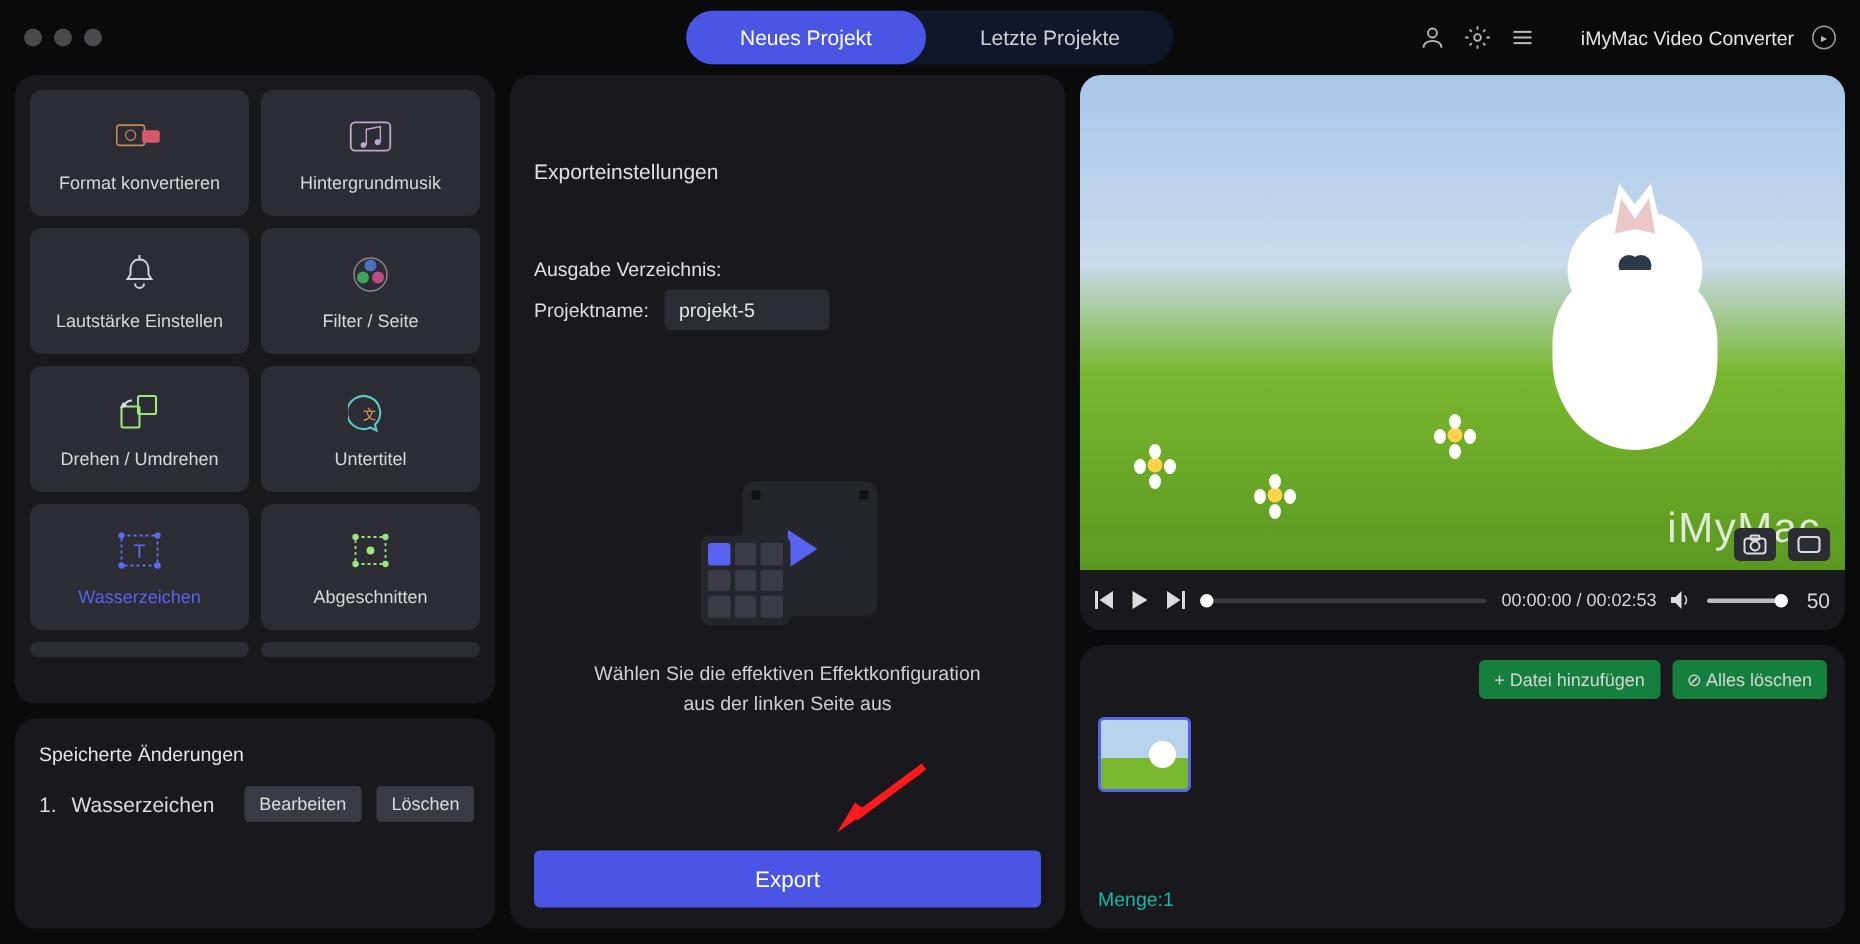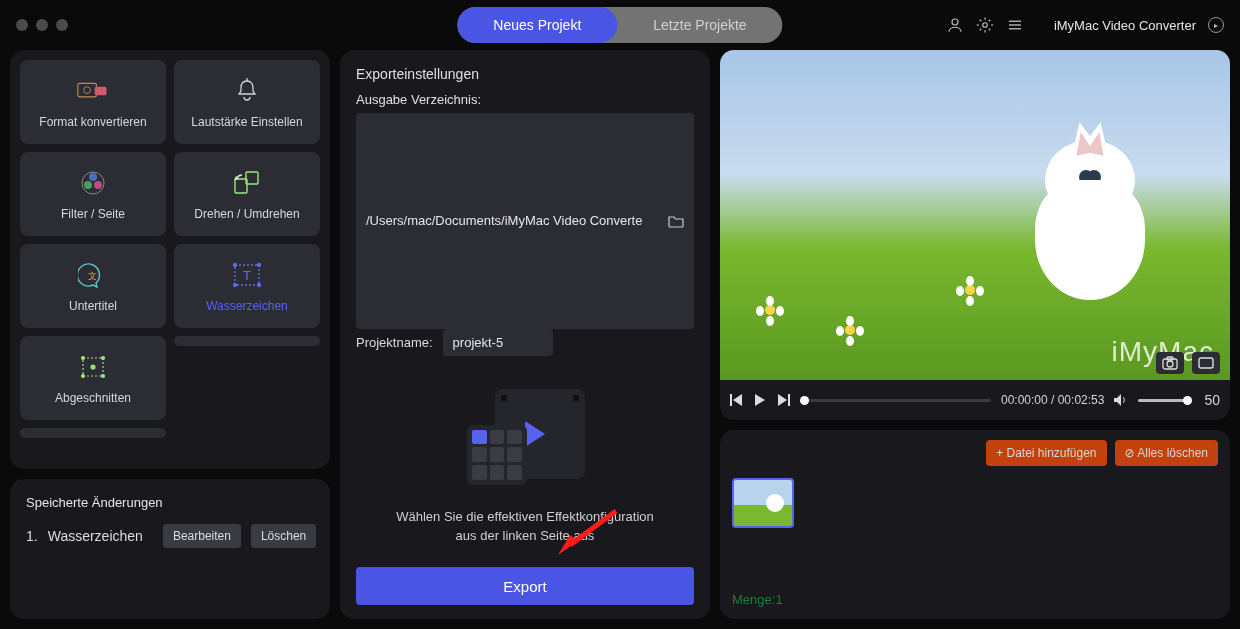--- a/index.html
+++ b/index.html
@@ -1,20 +1,20 @@
 <!DOCTYPE html>
 <html><head>
 <meta charset="utf-8">
 <style>
   * { box-sizing: border-box; margin: 0; padding: 0; font-family: -apple-system, BlinkMacSystemFont, "Segoe UI", sans-serif; }
   body { background: #0a0a0b; color: #ddd; width: 1240px; height: 629px; overflow: hidden; }
   .titlebar { height: 50px; display: flex; align-items: center; padding: 0 16px; position: relative; }
   .traffic { display: flex; gap: 8px; }
   .dot { width: 12px; height: 12px; border-radius: 50%; background: #4a4a4c; }
-  .center-tabs { position: absolute; left: 50%; transform: translateX(-50%); display: flex; background: #737373; border-radius: 22px; overflow: hidden; }
+  .center-tabs { position: absolute; left: 50%; transform: translateX(-50%); display: flex; background: #0f172a; border-radius: 22px; overflow: hidden; }
   .ctab { padding: 10px 36px; font-size: 14px; color: #cfcfd4; cursor: pointer; }
   .ctab.active { background: #4a55e6; color: #fff; border-radius: 22px; }
   .right-icons { margin-left: auto; display: flex; align-items: center; gap: 12px; color: #bbb; }
   .ricon { width: 18px; height: 18px; display: inline-flex; align-items: center; justify-content: center; }
   .app-name { font-size: 13px; color: #e6e6e6; margin-left: 18px; }
   .rbullet { width: 16px; height: 16px; border: 1px solid #999; border-radius: 50%; display: inline-flex; align-items: center; justify-content: center; font-size: 8px; }
 
   .content { display: flex; padding: 0 10px 10px; gap: 10px; height: calc(100% - 50px); }
 
   
@@ -26,21 +26,21 @@
   .tile { background: #2c2c34; border-radius: 8px; height: 84px; display: flex; flex-direction: column; align-items: center; justify-content: center; gap: 8px; cursor: pointer; font-size: 12px; color: #d8d8d8; }
   .tile.sel { color: #5863f0; }
   .tile .ticon { width: 32px; height: 32px; display: flex; align-items: center; justify-content: center; }
   .changes { background: #18181d; border-radius: 14px; padding: 16px; height: 140px; }
   .changes h4 { font-size: 13px; font-weight: 500; color: #e6e6e6; margin-bottom: 14px; }
   .changeline { display: flex; align-items: center; gap: 10px; font-size: 14px; }
   .smallbtn { background: #3a3a44; border: none; color: #dcdcdc; font-size: 12px; padding: 5px 10px; border-radius: 3px; cursor: pointer; }
 
   
   .midcol { width: 370px; background: #18181d; border-radius: 14px; padding: 16px 16px 14px; display: flex; flex-direction: column; position: relative; }
-  .midcol .lbl { font-size: 14px; color: #e0e0e0; margin-bottom: 10px; }
+  .midcol .lbl { font-size: 14px; color: #e0e0e0; margin-bottom: 10px; margin-top: 40px; }
   .row { display: flex; align-items: center; gap: 10px; margin-bottom: 12px; font-size: 13px; }
   .pathfield { flex: 1; background: #2c2c34; border-radius: 4px; padding: 8px 10px; font-size: 13px; color: #e6e6e6; white-space: nowrap; overflow: hidden; display: flex; align-items: center; }
   .pathfield .ptext { flex: 1; overflow: hidden; }
   .folderico { width: 16px; flex-shrink: 0; margin-left: 6px; }
   .projfield { background: #2c2c34; border: none; border-radius: 4px; padding: 6px 10px; font-size: 13px; color: #e6e6e6; width: 110px; }
   .placeholder { flex: 1; display: flex; flex-direction: column; align-items: center; justify-content: center; gap: 18px; }
   .phgraphic { width: 140px; height: 100px; position: relative; }
   .bigblock { position: absolute; background: #25252c; border-radius: 8px; }
   .b1 { width: 90px; height: 90px; left: 40px; top: 0; }
   .b1::before, .b1::after { content:""; position:absolute; background:#111; width:6px; height:6px; border-radius:1px; }
@@ -80,25 +80,25 @@
   .transport { height: 40px; display: flex; align-items: center; padding: 0 10px; gap: 10px; color: #d6d6d6; font-size: 12px; border-radius: 15px; }
   .ticon2 { cursor: pointer; display: inline-flex; }
   .progress { flex: 1; height: 3px; background: #3a3a42; border-radius: 2px; position: relative; }
   .progdot { position: absolute; left: 0; top: -3px; width: 9px; height: 9px; background: #fff; border-radius: 50%; }
   .volbar { width: 50px; height: 3px; background: #bbb; border-radius: 2px; position: relative; }
   .volbar::after { content:""; position:absolute; right:-4px; top:-3px; width:9px; height:9px; background:#fff; border-radius:50%; }
   .volnum { margin-left: 6px; font-size: 14px; }
 
   .filelist { flex: 1; background: #18181d; border-radius: 14px; padding: 12px; display: flex; flex-direction: column; position: relative; }
   .flactions { position: absolute; right: 12px; top: 10px; display: flex; gap: 8px; }
-  .flbtn { background: #c2410c; color: #d6d6d6; border: none; font-size: 12px; padding: 6px 10px; border-radius: 4px; cursor: pointer; }
+  .flbtn { background: #15803d; color: #d6d6d6; border: none; font-size: 12px; padding: 6px 10px; border-radius: 4px; cursor: pointer; }
   .thumbs { margin-top: 36px; display: flex; gap: 10px; }
   .thumb { width: 62px; height: 50px; border: 2px solid #5863f0; border-radius: 4px; background: linear-gradient(#b8d4ec 0 55%, #7ab82f 55%); position: relative; cursor: pointer; }
   .thumb::after { content:""; position:absolute; left:32px; top:14px; width:18px; height:18px; background:#fff; border-radius:50%; }
-  .qty { margin-top: auto; font-size: 13px; color: #15803d; }
+  .qty { margin-top: auto; font-size: 13px; color: #14b8a6; }
 
   svg { display: block; }
 </style>
 </head>
 <body>
 
 <div class="titlebar">
   <div class="traffic">
     <div class="dot"></div>
     <div class="dot"></div>
@@ -143,20 +143,31 @@
             <svg width="38" height="26" viewBox="0 0 38 26">
                 <rect x="1" y="4" width="22" height="16" rx="2" fill="none" stroke="#c48a56" stroke-width="1.3"></rect>
                 <circle cx="12" cy="12" r="4" fill="none" stroke="#c48a56"></circle>
                 <rect x="21" y="8" width="14" height="10" rx="2" fill="#d25a6a"></rect>
               </svg>
           </div>
           <span>Format konvertieren</span>
         </div>
         <div class="tile">
           <div class="ticon">
+            <svg width="34" height="26" viewBox="0 0 34 26">
+                <rect x="3" y="3" width="28" height="20" rx="3" fill="none" stroke="#bfa8cf" stroke-width="1.3"></rect>
+                <circle cx="12" cy="19" r="2" fill="#bfa8cf"></circle>
+                <circle cx="22" cy="17" r="2" fill="#bfa8cf"></circle>
+                <path d="M14 19V8l10-2v11" stroke="#bfa8cf" fill="none"></path>
+              </svg>
+          </div>
+          <span>Hintergrundmusik</span>
+        </div>
+        <div class="tile">
+          <div class="ticon">
             <svg width="28" height="28" viewBox="0 0 28 28" fill="none" stroke="#cfd4dd" stroke-width="1.3">
                 <path d="M14 4c-4 0-6 3-6 7v3l-2 3h16l-2-3v-3c0-4-2-7-6-7z"></path>
                 <path d="M11 20a3 3 0 006 0"></path>
                 <line x1="14" y1="1" x2="14" y2="4"></line>
               </svg>
           </div>
           <span>Lautstärke Einstellen</span>
         </div>
         <div class="tile">
           <div class="ticon">
@@ -227,28 +238,20 @@
         <span style="width:6px"></span>
         <button class="smallbtn">Bearbeiten</button>
         <button class="smallbtn">Löschen</button>
       </div>
     </div>
   </div>
 
   <div class="midcol">
     <div class="lbl">Exporteinstellungen</div>
     <div class="lbl" style="font-size:13px;margin-bottom:6px">Ausgabe Verzeichnis:</div>
-    <div class="pathfield">
-      <span class="ptext">/Users/mac/Documents/iMyMac Video Converte</span>
-      <span class="folderico">
-        <svg width="16" height="14" viewBox="0 0 16 14" fill="none" stroke="#ccc" stroke-width="1.2">
-            <path d="M1 3h5l1.5 2H15v7a1 1 0 01-1 1H2a1 1 0 01-1-1V3z"></path>
-          </svg>
-      </span>
-    </div>
     <div class="row">
       <span>Projektname:</span>
       <input class="projfield" value="projekt-5" style="">
     </div>
     <div class="placeholder">
       <div class="phgraphic">
         <div class="bigblock b1"></div>
         <div class="playtri"></div>
         <div class="bgrid">
             <div class="hl"></div>

